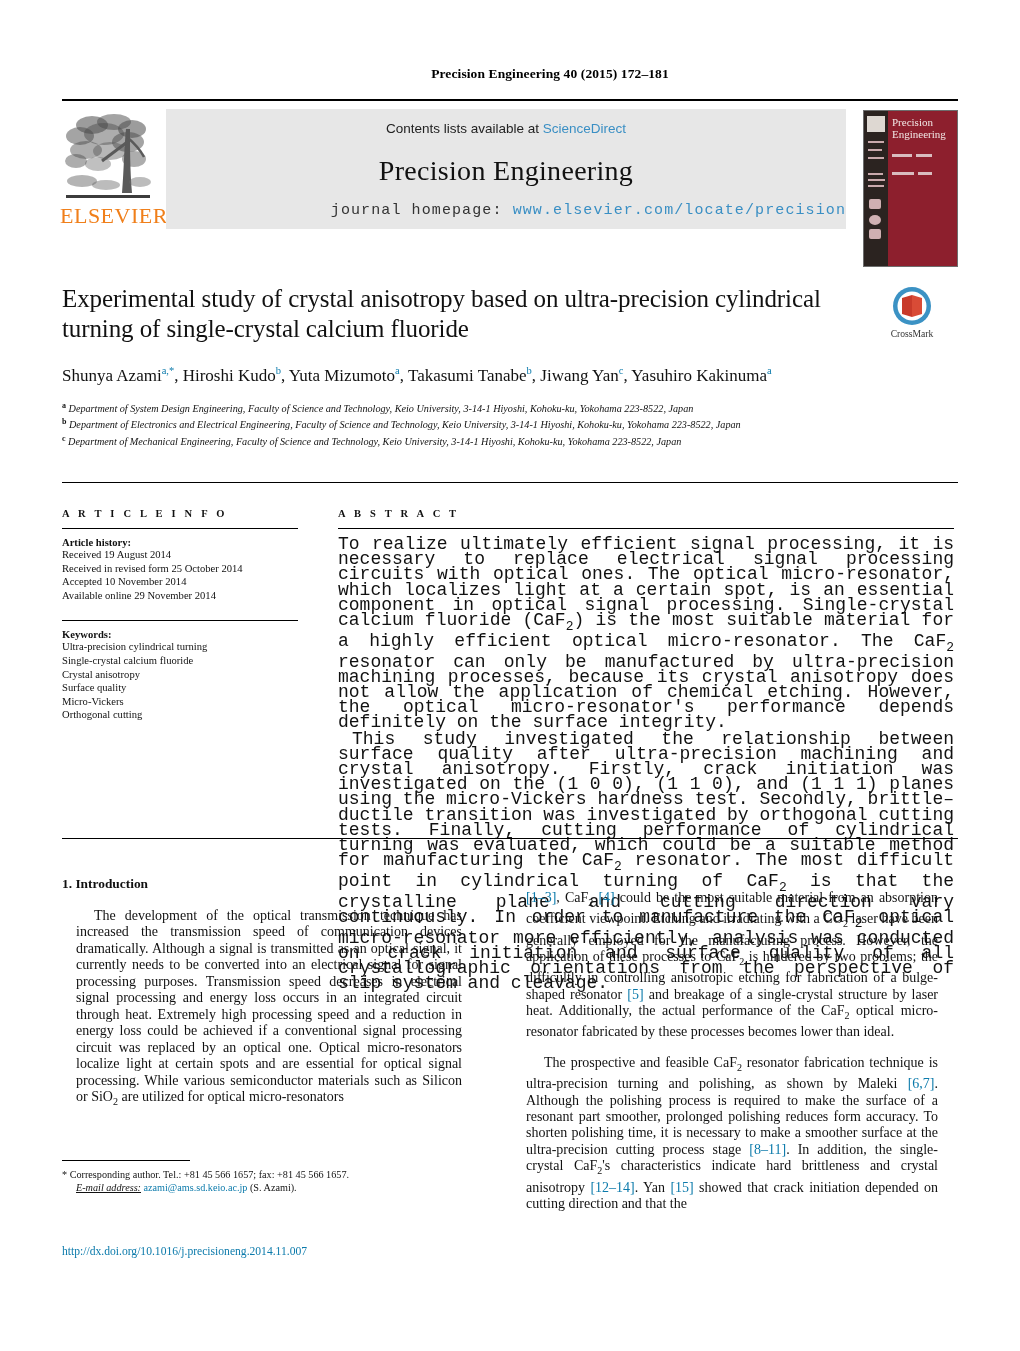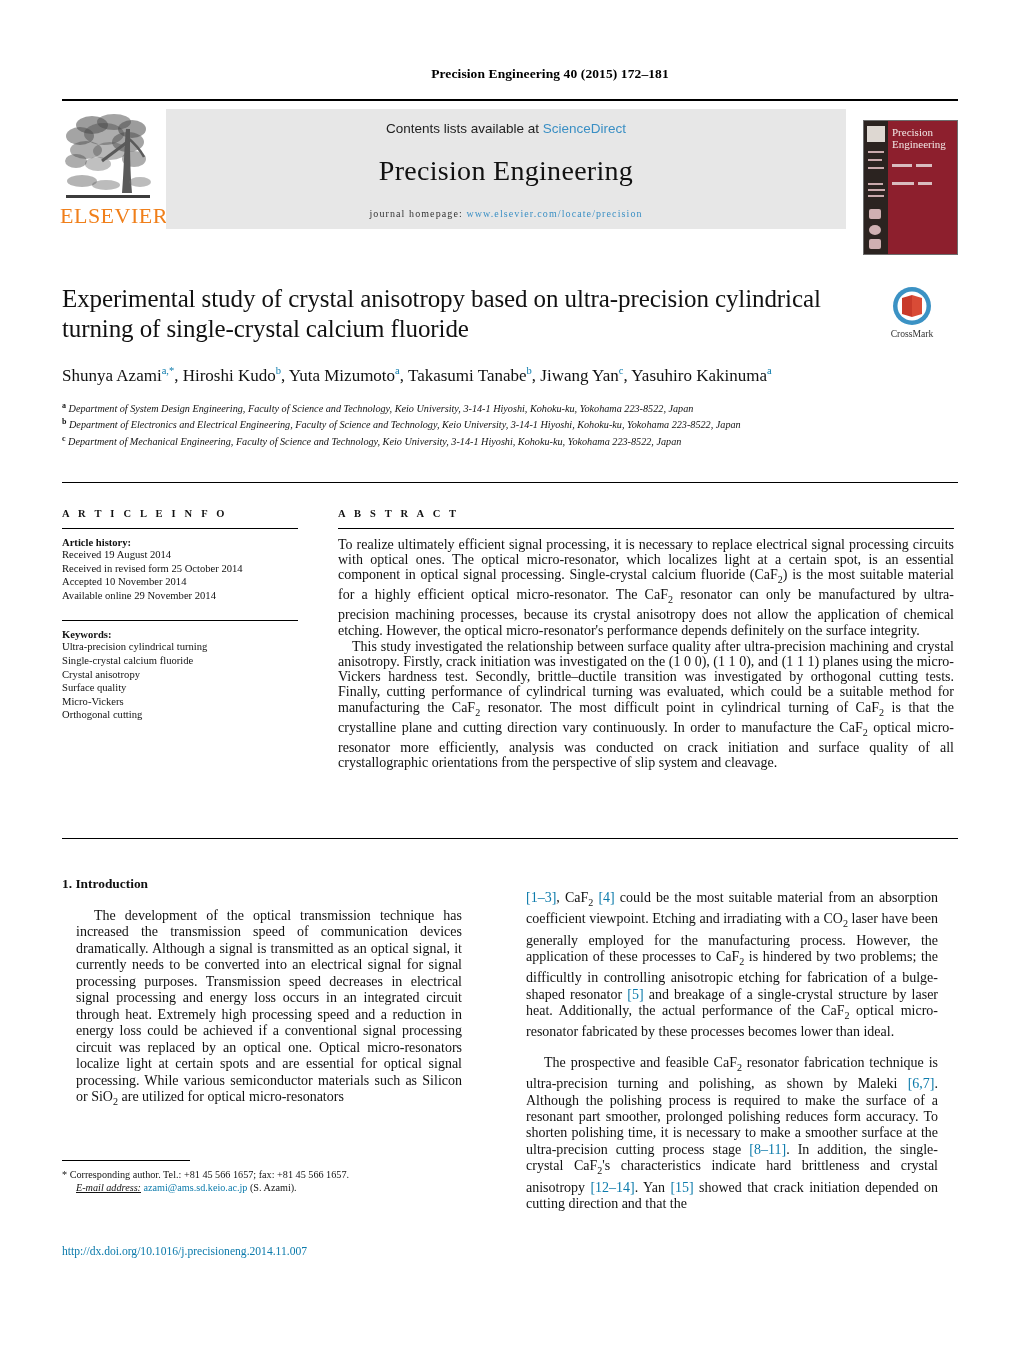--- a/index.html
+++ b/index.html
@@ -58,28 +58,28 @@
   }
   .contents-line .sd{color:#3a8fc4;}
   .journal-title{
     position:absolute;top:46px;left:0;width:100%;
     text-align:center;
     font-family:"Liberation Serif",serif;
     font-size:28px;color:#111;letter-spacing:.3px;
   }
   .homepage-line{
     position:absolute;bottom:10px;left:0;width:100%;
-    text-align:center;
-    font-family:Liberation Serif, serif;
-    font-size:10px;color:#333;letter-spacing:1.1px;
+    text-align:right;
+    font-family:Liberation Mono, monospace;
+    font-size:15px;color:#333;letter-spacing:1.1px;
   }
   .homepage-line .url{color:#3a8fc4;}
 
   .cover{
-    position:absolute;right:0px;top:19px;width:95px;height:135px;
+    position:absolute;right:0px;top:9px;width:95px;height:157px;
     border:1px solid #6d6d6d;background:#5eead4;
     box-sizing:border-box;
   }
   .cover-inner{position:relative;width:100%;height:100%;overflow:hidden;background:#8d1f2d;}
   .cover-strip{position:absolute;left:0;top:0;width:24px;height:100%;background:#2b2320;}
   .cover-title{
     position:absolute;left:28px;top:6px;right:3px;
     font-family:"Liberation Serif",serif;
     color:#f2e8e6;font-size:11px;line-height:11.5px;
   }
@@ -143,22 +143,22 @@
   .meta-label{
     font-family:"Liberation Serif",serif;
     font-weight:bold;font-size:10.6px;color:#111;
   }
   .meta-line{
     font-family:"Liberation Serif",serif;
     font-size:10.6px;line-height:13.6px;color:#111;
   }
 
   .abstract-p{
-    font-family:Liberation Serif, serif;
-    font-size:14px;
+    font-family:Liberation Mono, monospace;
+    font-size:18px;
     line-height:15.2px;
     text-align:justify;
     margin:0 0 0 0;
     color:#111;
     hyphens:none;
   }
   .abstract-p.indent{text-indent:14px;margin-top:1px;}
   .copyright{
     font-family:"Liberation Serif",serif;
     font-size:11.6px;text-align:right;margin-top:6px;color:#111;

